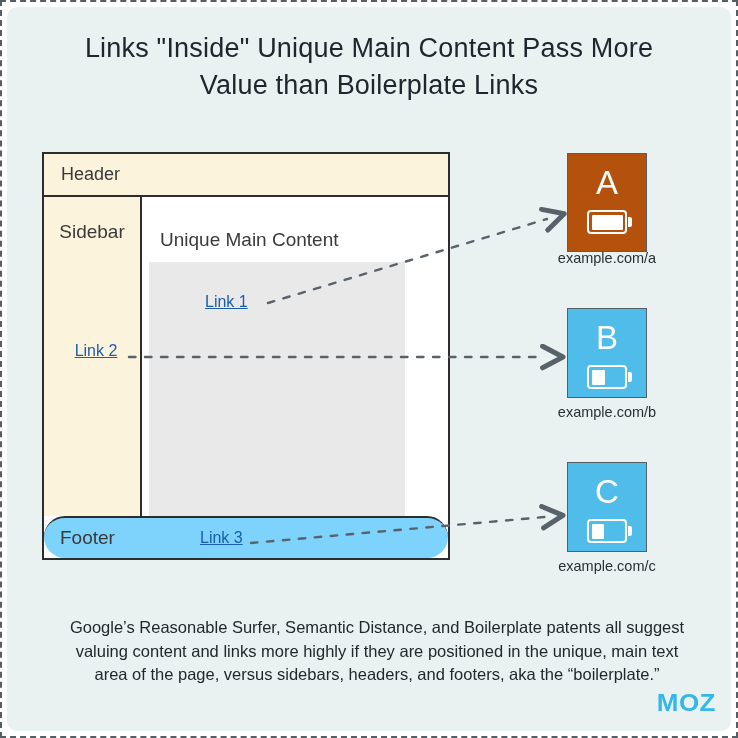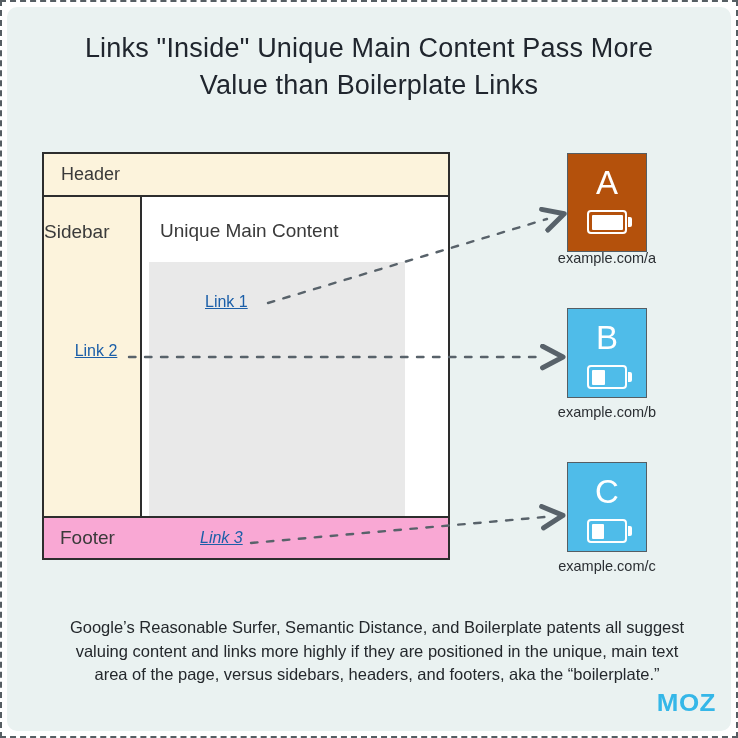--- a/index.html
+++ b/index.html
@@ -14,31 +14,31 @@
 
   
   .mockup{position:absolute;left:42px;top:152px;width:408px;height:408px;
           border:2px solid #2d2d2d;box-sizing:border-box;background:#ffffff;
           display:flex;flex-direction:column;}
   .mockup-header{height:41px;flex:0 0 41px;background:#fcf3dc;border-bottom:2px solid #2d2d2d;
                  display:flex;align-items:center;padding-left:17px;
                  font-size:18px;color:#3a3a3a;}
   .mockup-body{flex:1;display:flex;position:relative;}
   .mockup-sidebar{width:96px;flex:0 0 96px;background:#fcf3dc;border-right:2px solid #2d2d2d;position:relative;}
-  .sidebar-label{display:block;margin-top:24px;font-size:19px;color:#3a3a3a;}
+  .sidebar-label{display:block;text-align:center;margin-top:24px;font-size:19px;color:#3a3a3a;}
   .mockup-main{flex:1;position:relative;background:#ffffff;}
-  .main-label{position:absolute;left:18px;top:23px;font-size:19px;color:#3a3a3a;}
+  .main-label{position:absolute;left:18px;top:32px;font-size:19px;color:#3a3a3a;}
   .gray-box{position:absolute;left:7px;top:65px;width:256px;height:283px;background:#e9e9e9;}
-  .mockup-footer{height:40px;flex:0 0 40px;background:#f9a8d4;border-top:2px solid #2d2d2d;
+  .mockup-footer{height:40px;flex:0 0 40px;background:#7dd3fc;border-top:2px solid #2d2d2d;
                  position:relative;display:flex;align-items:center;padding-left:16px;
-                 font-size:19px;color:#3a3a3a;box-sizing:content-box;}
+                 font-size:19px;color:#3a3a3a;box-sizing:content-box;border-radius:21px;}
   .link{color:#1c5fa8;text-decoration:underline;font-size:16px;cursor:pointer;}
   .link1{position:absolute;left:56px;top:31px;}
   .link2{position:absolute;left:0;width:104px;text-align:center;top:145px;}
-  .link3{position:absolute;left:156px;top:50%;transform:translateY(-50%);font-style:italic;}
+  .link3{position:absolute;left:156px;top:50%;transform:translateY(-50%);}
 
   
   .target{position:absolute;left:567px;width:80px;border:1px solid #555e64;box-sizing:border-box;
           display:flex;flex-direction:column;align-items:center;}
   .target-a{top:153px;height:99px;}
   .target-b{top:308px;height:90px;}
   .target-c{top:462px;height:90px;}
   .target-letter{color:#ffffff;font-size:33px;line-height:1;margin-top:12px;}
   .battery{position:relative;width:36px;height:20px;border:2.5px solid #ffffff;border-radius:4px;margin-top:11px;}
   .battery-track{position:absolute;left:2.5px;top:2.5px;right:2.5px;bottom:2.5px;}

